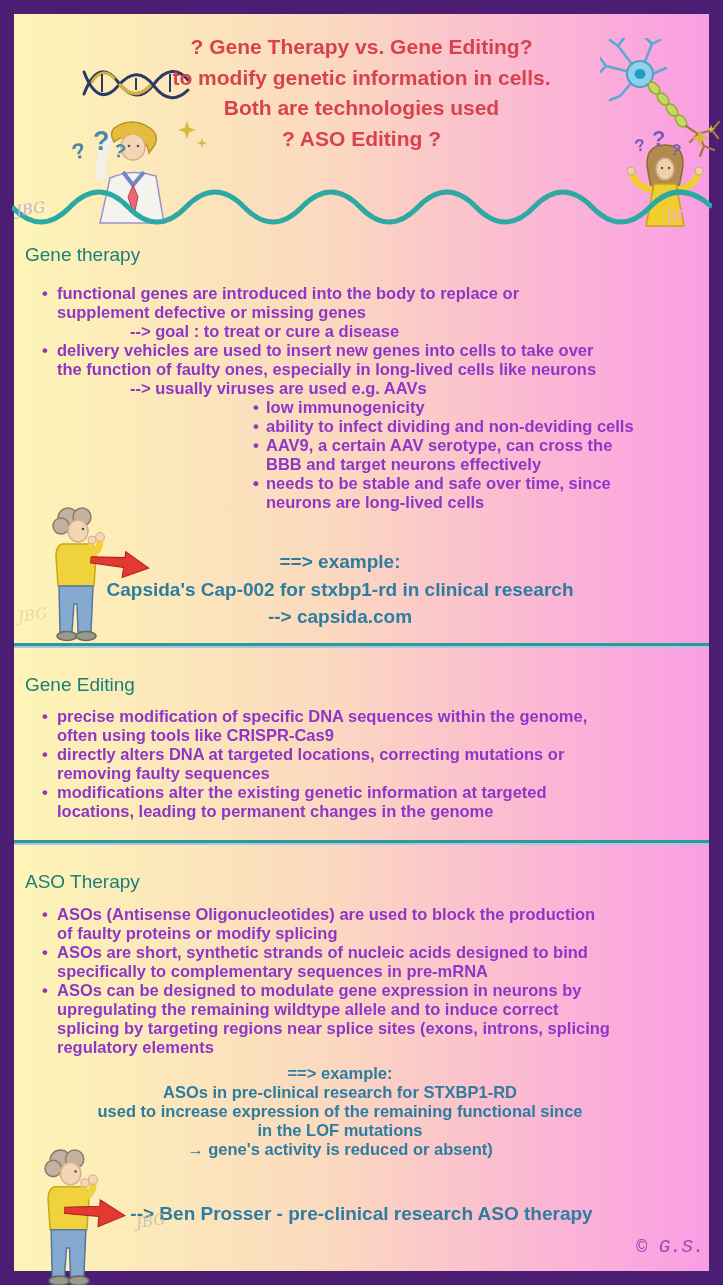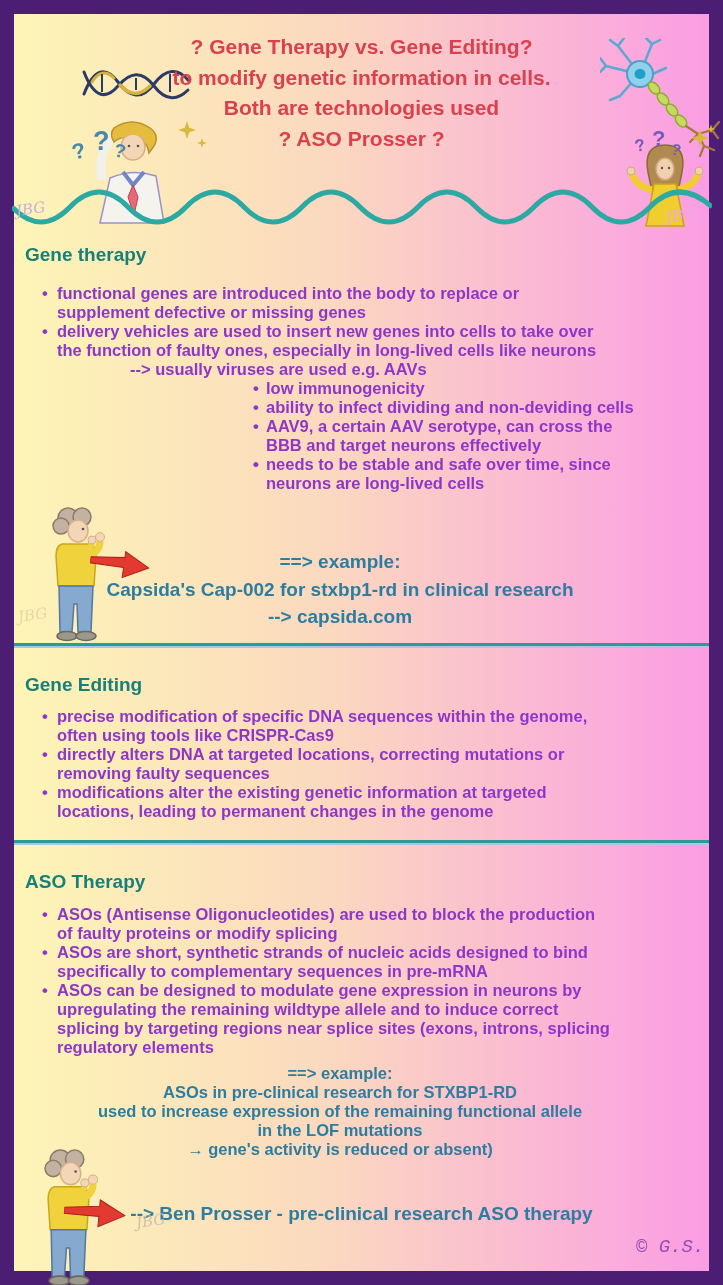--- a/index.html
+++ b/index.html
@@ -7,21 +7,21 @@
   .poster{
     position:relative;width:723px;height:1285px;box-sizing:border-box;
     border:14px solid var(--border);
     background:linear-gradient(90deg,var(--bg-left) 0%,var(--bg-mid) 45%,var(--bg-right) 100%);
   }
   .abs{position:absolute;}
   
   .title-block{left:0;top:18px;width:695px;text-align:center;color:var(--title-red);
     font-weight:bold;font-size:21px;line-height:30.5px;}
   
-  .sec-heading{color:var(--heading-teal);font-weight:bold;font-size:19px;left:11px;}
+  .sec-heading{color:var(--heading-teal);font-weight:normal;font-size:19px;left:11px;}
   
   .list{left:24px;width:665px;color:var(--body-purple);font-weight:bold;
     font-size:16.5px;line-height:19px;}
   .li{position:relative;white-space:pre-line;}
   .li.b{padding-left:19px;}
   .li.b .dot{position:absolute;left:4px;top:0;}
   .li.arrow-line{margin-left:92px;}
   .li.sub{margin-left:215px;padding-left:13px;}
   .li.sub .dot{position:absolute;left:0;top:0;}
   
@@ -141,35 +141,36 @@
     <text class="qmark" x="42" y="22" font-size="22" fill="#7a5ab8">?</text>
     <text class="qmark" x="60" y="30" font-size="16" fill="#7a5ab8" transform="rotate(14 60 30)">?</text>
     <use href="#sparkle" transform="translate(90,14)" fill="#d9b93c"></use>
     <use href="#sparkle" transform="translate(101,5) scale(0.5)" fill="#d9b93c"></use>
   </svg>
 
   <div class="abs title-block">
     <div>? Gene Therapy vs. Gene Editing?</div>
     <div>to modify genetic information in cells.</div>
     <div>Both are technologies used</div>
-    <div>? ASO Prosser ?</div>
+    <div>? ASO Editing ?</div>
   </div>
 
   <svg class="abs" style="left:-2px;top:166px" width="700" height="54" viewBox="0 0 700 54">
     <path d="M0,27 Q29,57 58,27 T116,27 T174,27 T232,27 T290,27 T348,27 T406,27 T464,27 T522,27 T580,27 T638,27 T700,27" stroke="var(--wave-teal)" stroke-width="5" fill="none"></path>
   </svg>
 
   <div class="abs sig tl" style="left:2px;top:186px">JBG</div>
   <div class="abs sig tr" style="left:652px;top:192px">JBG</div>
 
   <div class="abs sec-heading" style="top:230px">Gene therapy</div>
 
   <div class="abs list" style="top:270px">
     <div class="li b"><span class="dot">•</span><span>functional genes are introduced into the body to replace or
 supplement defective or missing genes</span></div>
+    <div class="li arrow-line">--&gt; goal : to treat or cure a disease</div>
     <div class="li b"><span class="dot">•</span><span>delivery vehicles are used to insert new genes into cells to take over
 the function of faulty ones, especially in long-lived cells like neurons</span></div>
     <div class="li arrow-line">--&gt; usually viruses are used e.g. AAVs</div>
     <div class="li sub"><span class="dot">•</span><span>low immunogenicity</span></div>
     <div class="li sub"><span class="dot">•</span><span>ability to infect dividing and non-deviding cells</span></div>
     <div class="li sub"><span class="dot">•</span><span>AAV9, a certain AAV serotype, can cross the
 BBB and target neurons effectively</span></div>
     <div class="li sub"><span class="dot">•</span></div>
     <div class="li sub"><span class="dot">•</span><span>needs to be stable and safe over time, since
 neurons are long-lived cells</span></div>
@@ -218,21 +219,21 @@
 specifically to complementary sequences in pre-mRNA</span></div>
     <div class="li b"><span class="dot">•</span><span>ASOs can be designed to modulate gene expression in neurons by
 upregulating the remaining wildtype allele and to induce correct
 splicing by targeting regions near splice sites (exons, introns, splicing
 regulatory elements</span></div>
   </div>
 
   <div class="abs example small" style="top:1050px">
     <div>==&gt; example:</div>
     <div>ASOs in pre-clinical research for STXBP1-RD</div>
-    <div>used to increase expression of the remaining functional allele</div>
+    <div>used to increase expression of the remaining functional since</div>
     <div>in the LOF mutations</div>
     <div>→ gene's activity is reduced or absent)</div>
   </div>
 
   <svg class="abs" style="left:6px;top:1132px" width="95" height="148" viewBox="0 0 90 145">
       <use href="#boy"></use>
     </svg>
   <svg class="abs" style="left:50px;top:1184px;transform:rotate(5deg)" width="62" height="30" viewBox="0 0 60 28">
       <use href="#red-arrow"></use>
     </svg>

